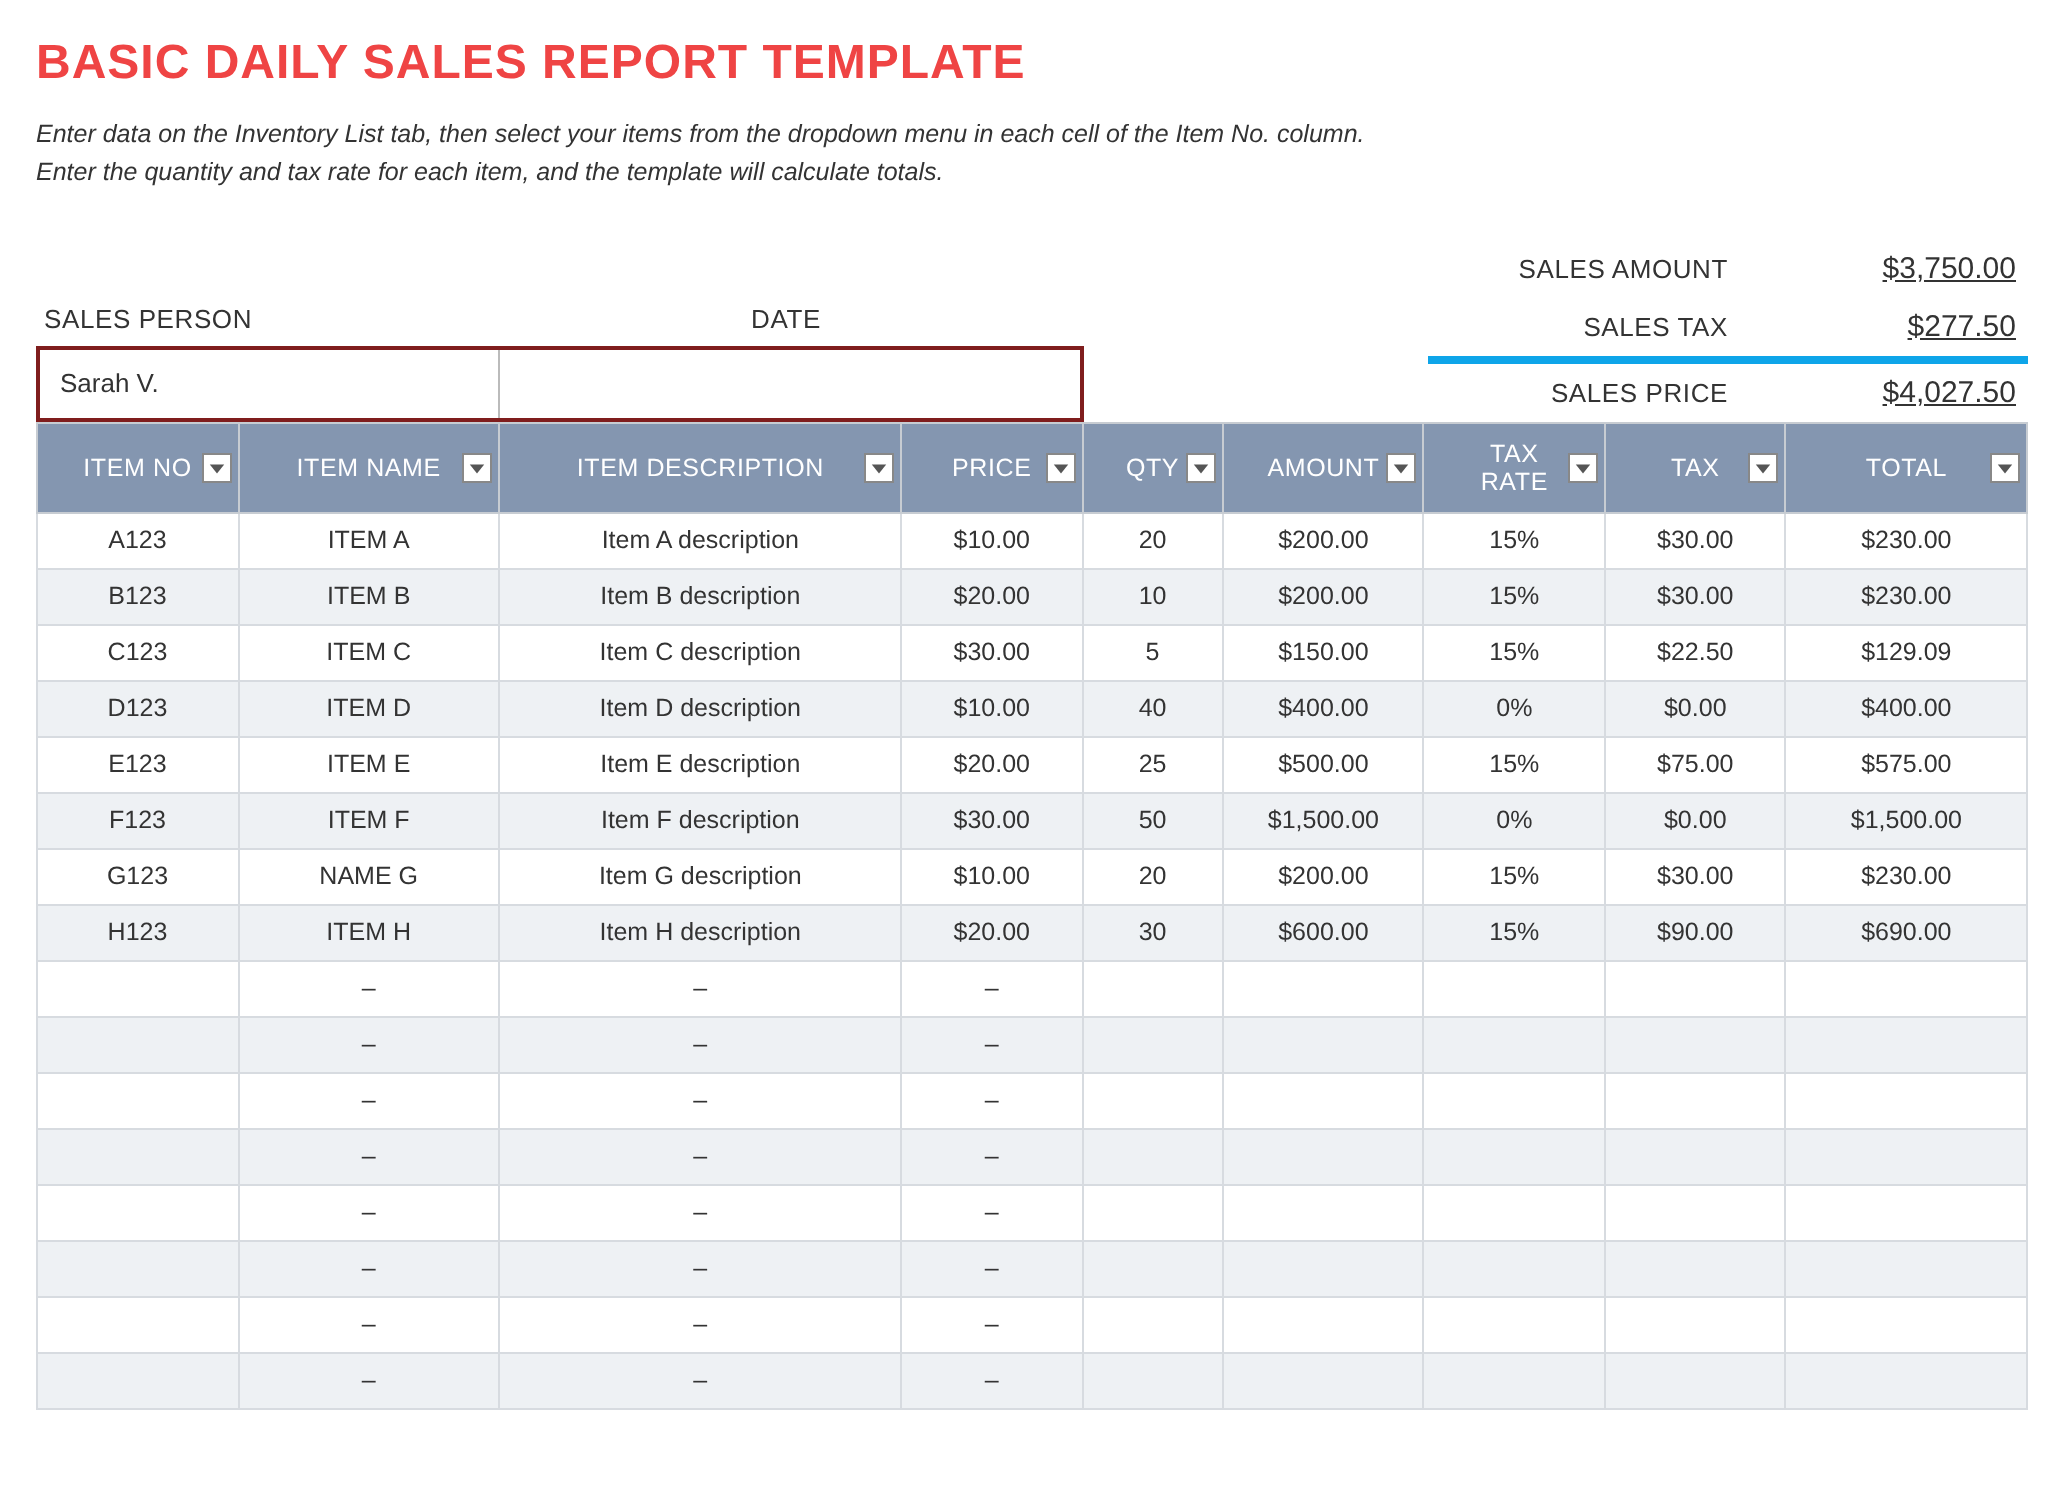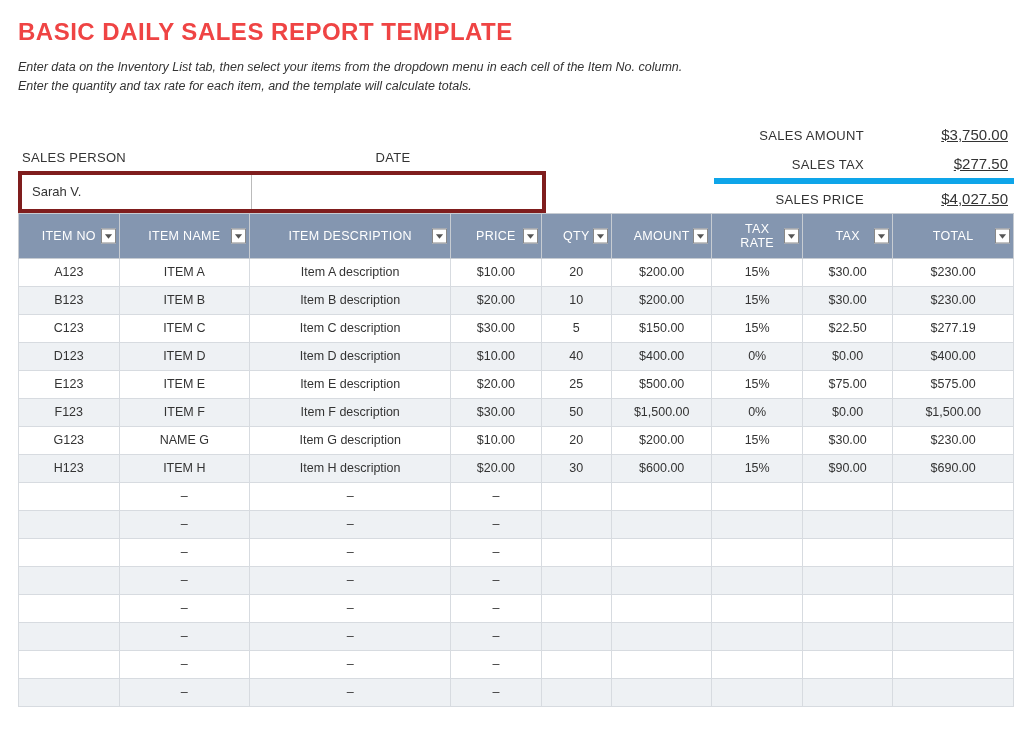--- a/index.html
+++ b/index.html
@@ -40,41 +40,41 @@
     margin-bottom: 6px;
   }
   .input-labels .lbl {
     font-size: 13px;
     letter-spacing: 0.3px;
   }
   .lbl-sp { width: 230px; padding-left: 4px; }
   .lbl-date { width: 290px; text-align: center; }
   .input-row {
     display: flex;
-    border: 4px solid #7f1d1d;
+    border: 2px solid #7f1d1d;
   }
   .input-cell {
     height: 34px;
     line-height: 34px;
     padding: 0 10px;
     font-size: 13px;
   }
   .cell-sp { width: 230px; border-right: 1px solid #bbb; }
   .cell-date { width: 290px; }
   .totals {
     margin-left: auto;
     width: 300px;
   }
   .totals-row {
     display: flex;
     justify-content: flex-end;
     align-items: baseline;
     padding: 6px 0 6px 0;
   }
-  .totals-row.underline { border-bottom: 6px solid #0ea5e9; }
+  .totals-row.underline { border-bottom: 4px solid #0ea5e9; }
   .totals-label {
     font-size: 13px;
     letter-spacing: 0.3px;
     margin-right: 50px;
   }
   .totals-value {
     font-size: 15px;
     min-width: 100px;
     text-align: right;
     padding-right: 6px;
@@ -254,21 +254,21 @@
       </tr>
       <tr class="odd">
         <td>C123</td>
         <td>ITEM C</td>
         <td>Item C description</td>
         <td>$30.00</td>
         <td>5</td>
         <td>$150.00</td>
         <td>15%</td>
         <td>$22.50</td>
-        <td>$277.19</td>
+        <td>$129.09</td>
       </tr>
       <tr class="even">
         <td>D123</td>
         <td>ITEM D</td>
         <td>Item D description</td>
         <td>$10.00</td>
         <td>40</td>
         <td>$400.00</td>
         <td>0%</td>
         <td>$0.00</td>

